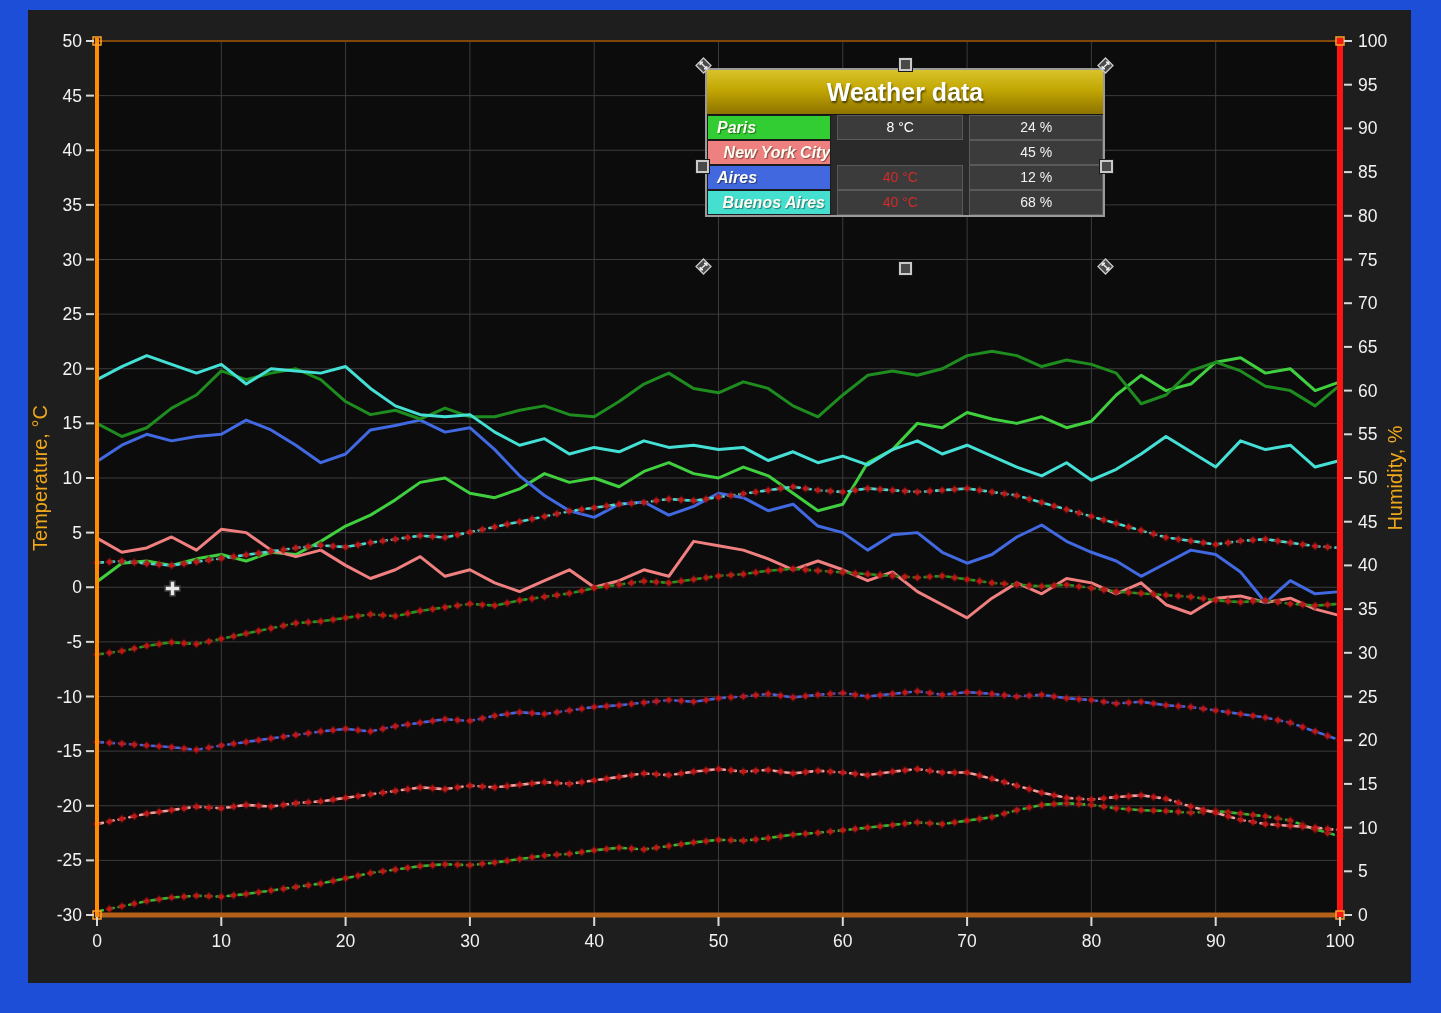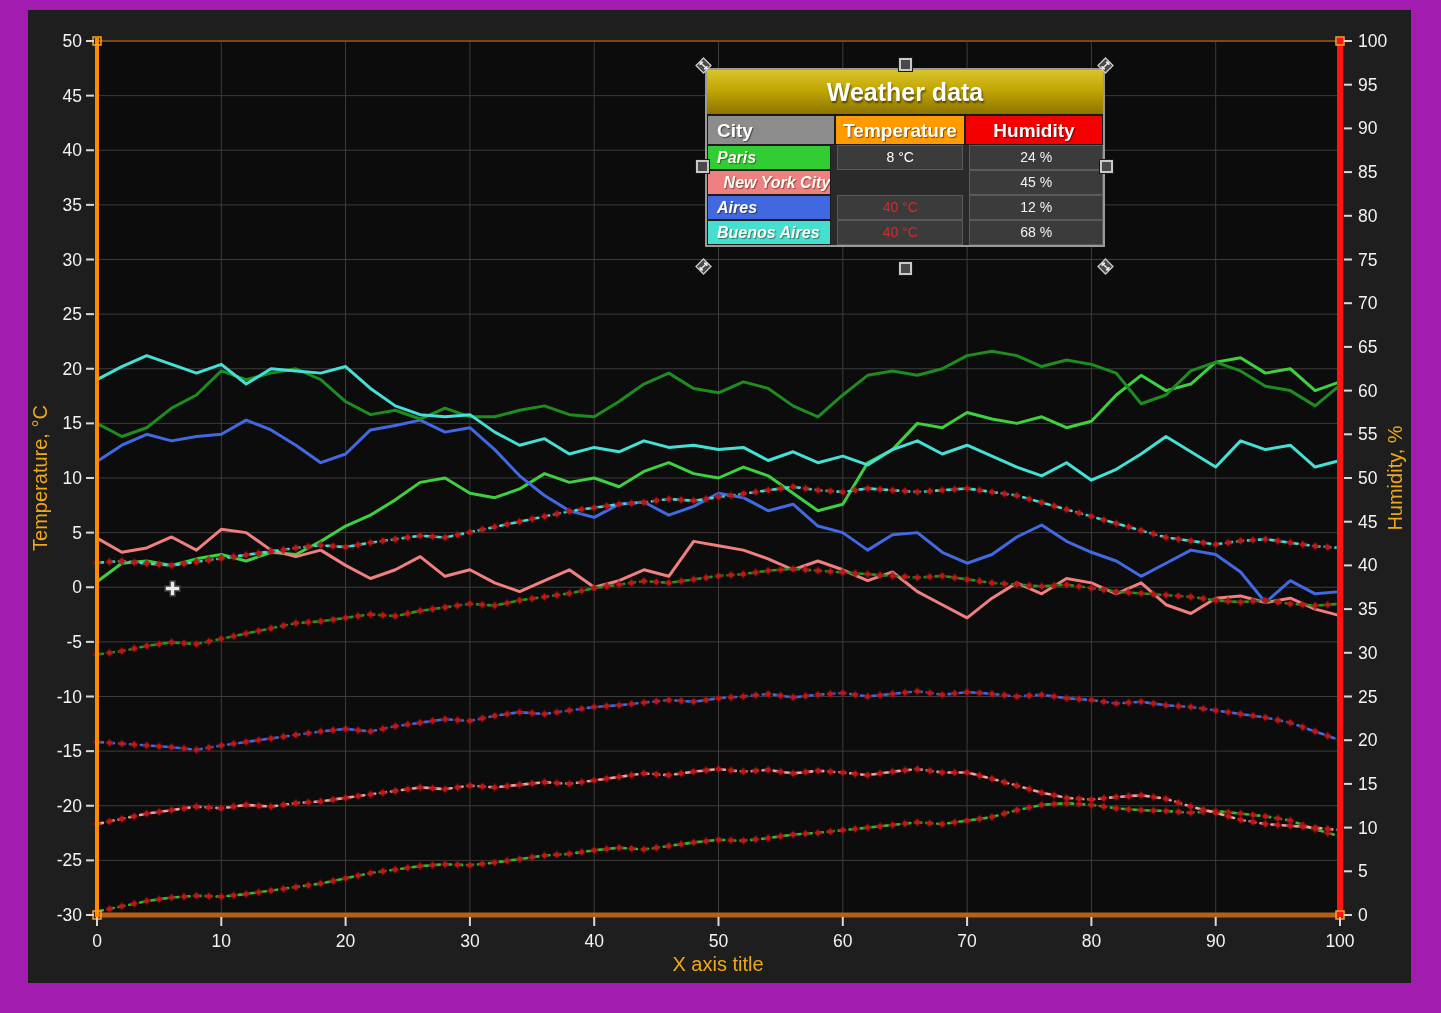--- a/index.html
+++ b/index.html
@@ -1,16 +1,16 @@
 <!DOCTYPE html>
 <html><head>
 <meta charset="utf-8">
 <style>
   html,body{margin:0;padding:0;background:#0A0A0A;}
-  .stage{position:relative;width:1441px;height:1013px;background:#a21caf;overflow:hidden;
+  .stage{position:relative;width:1441px;height:1013px;background:#1d4ed8;overflow:hidden;
          font-family:"Liberation Sans",sans-serif;}
   .chart-window{position:absolute;left:28px;top:10px;width:1383px;height:973px;background:#1E1E1E;}
   #chart-svg{position:absolute;left:0;top:0;}
   .axis-title{position:absolute;width:300px;height:26px;line-height:26px;text-align:center;
               color:#EFA71C;font-size:20px;}
   .axis-title.left{left:-110px;top:465px;transform:rotate(-90deg);}
   .axis-title.right{left:1245px;top:465px;transform:rotate(-90deg);}
   .axis-title.xaxis{left:568px;top:951px;width:300px;}
   
   .weather-table{position:absolute;left:705px;top:68px;width:400px;border:2px solid #9A9A9A;
@@ -1195,46 +1195,40 @@
       <line x1="1091.4" y1="917" x2="1091.4" y2="926" stroke="#D8D8D8" stroke-width="2"></line>
       <text x="1091.4" y="947" fill="#F2F2F2" font-size="17.5" text-anchor="middle" font-family="Liberation Sans, sans-serif">80</text>
       <line x1="1215.7" y1="917" x2="1215.7" y2="926" stroke="#D8D8D8" stroke-width="2"></line>
       <text x="1215.7" y="947" fill="#F2F2F2" font-size="17.5" text-anchor="middle" font-family="Liberation Sans, sans-serif">90</text>
       <line x1="1340" y1="917" x2="1340" y2="926" stroke="#D8D8D8" stroke-width="2"></line>
       <text x="1340" y="947" fill="#F2F2F2" font-size="17.5" text-anchor="middle" font-family="Liberation Sans, sans-serif">100</text>
     </svg>
 
   <div class="axis-title left">Temperature, °C</div>
   <div class="axis-title right">Humidity, %</div>
-  <div class="axis-title xaxis">X axis title</div>
 
   <div class="weather-table">
     <div class="t-title">Weather data</div>
-    <div class="w-head">
-      <div class="w-cell c-city" style="background: rgb(140, 140, 140);">City</div>
-      <div class="w-cell c-temp" style="background: rgb(255, 155, 0);">Temperature</div>
-      <div class="w-cell c-hum" style="background: rgb(244, 0, 0);">Humidity</div>
-    </div>
     <div class="w-row">
       <div class="w-cell c-city" style="background: rgb(50, 205, 50);">Paris</div>
       <div class="w-cell c-temp" style="color: rgb(255, 255, 255);">8 °C</div>
       <div class="w-cell c-hum">24 %</div>
     </div>
     <div class="w-row">
       <div class="w-cell c-city" style="background: rgb(239, 128, 128); text-align: right;">New York City</div>
       <div class="w-cell c-temp" style="color: rgb(255, 255, 255); margin-top: 42px;">10 °C</div>
       <div class="w-cell c-hum">45 %</div>
     </div>
     <div class="w-row">
       <div class="w-cell c-city" style="background: rgb(65, 104, 223);">Aires</div>
       <div class="w-cell c-temp" style="color: rgb(210, 43, 43);">40 °C</div>
       <div class="w-cell c-hum">12 %</div>
     </div>
     <div class="w-row">
-      <div class="w-cell c-city" style="background: rgb(69, 223, 208);">Buenos Aires</div>
+      <div class="w-cell c-city" style="background: rgb(69, 223, 208); text-align: center;">Buenos Aires</div>
       <div class="w-cell c-temp" style="color: rgb(210, 43, 43);">40 °C</div>
       <div class="w-cell c-hum">68 %</div>
     </div>
   </div>
 
   <div class="h-di" style="left:695px;top:57px;">
     <svg width="17" height="17">
       <path d="M8.5,1 L16,8.5 L8.5,16 L1,8.5 Z" fill="#4A4A4A" stroke="#C9C9C9" stroke-width="1.3"></path>
       <path d="M5.2,5.2 L11.8,11.8 M5.2,5.2 h2.8 M5.2,5.2 v2.8 M11.8,11.8 h-2.8 M11.8,11.8 v-2.8" stroke="#ECECEC" stroke-width="1.4" fill="none"></path>
     </svg>

